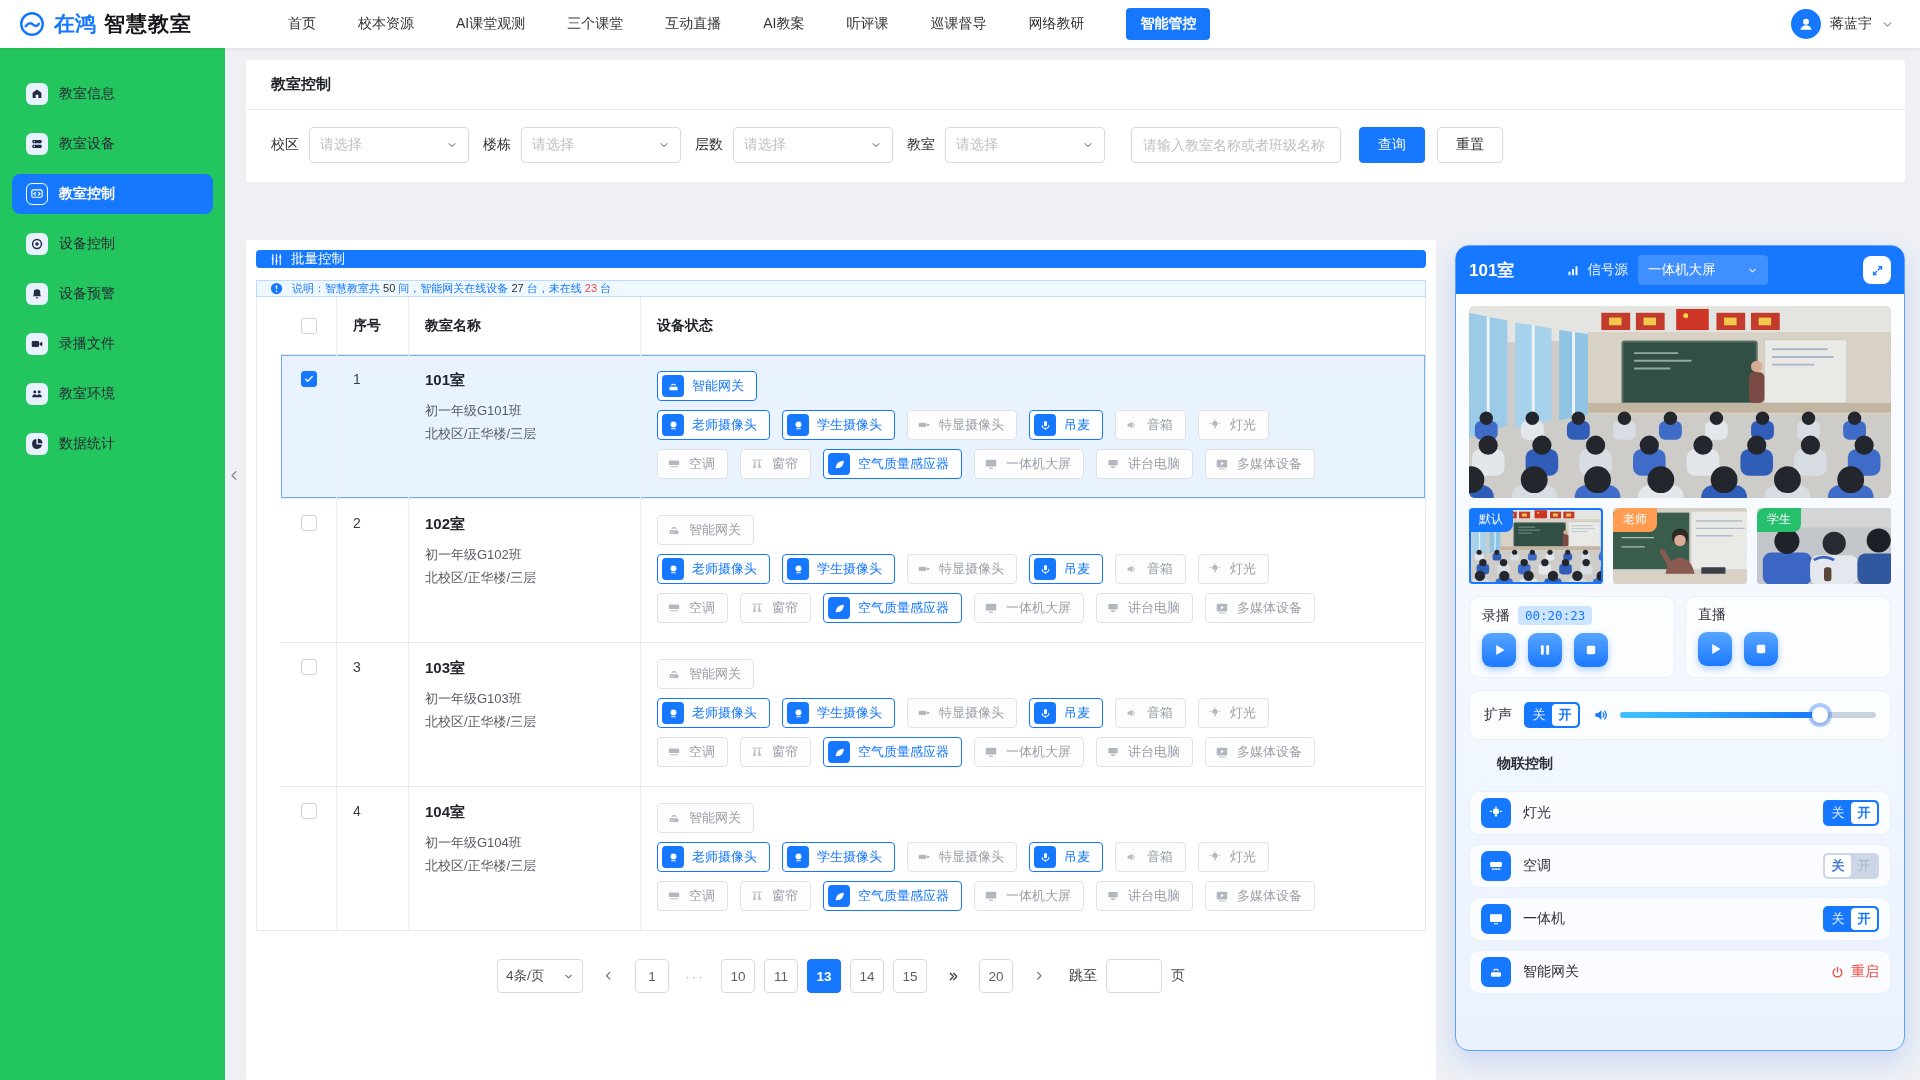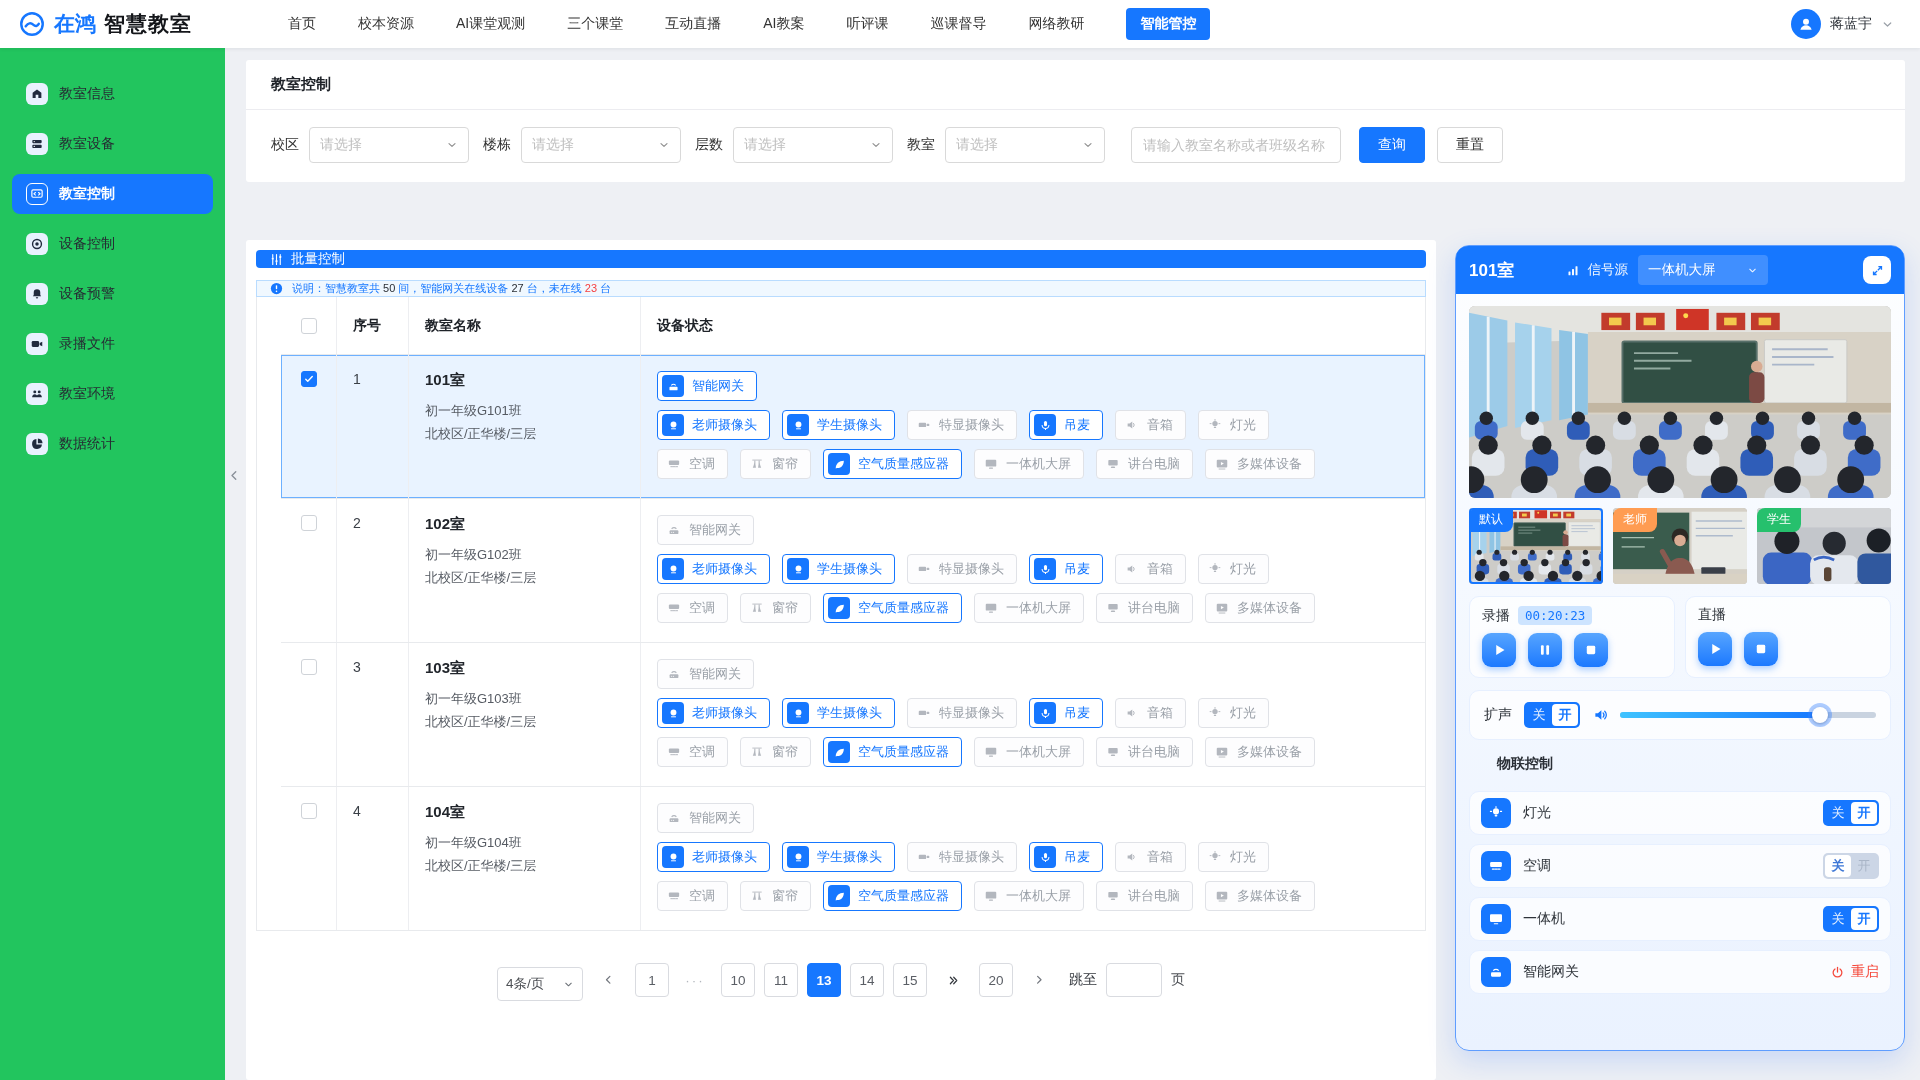--- a/index.html
+++ b/index.html
@@ -90,21 +90,21 @@
   .chip { display:inline-flex; align-items:center; gap:8px; height:30px; border-radius:4px; padding:0 12px 0 4px;
           border:1px solid; background:#fff; font-size:13px; cursor:pointer; }
   .chip.on { border-color:#1677ff; color:#1677ff; }
   .chip.on .cicon { width:22px; height:22px; border-radius:4px; background:#1677ff; color:#fff;
                     display:flex; align-items:center; justify-content:center; font-size:13px; }
   .chip.off { border-color:#e0e2e7; color:#9aa0a8; background:#fdfdfe; padding-left:9px; }
   .chip.off .cicon { color:#b3b7be; display:flex; font-size:14px; }
 
   .pager { display:flex; align-items:center; justify-content:center; gap:9px; margin-top:28px; color:#4e5156; }
   .pp-select { width:86px; height:34px; border:1px solid #d9dbe0; border-radius:4px; display:flex; align-items:center;
-               justify-content:space-between; padding:11px 8px; cursor:pointer; background:#fff; font-size:13.5px;margin-top:8px; }
+               justify-content:space-between; padding:11px 8px; cursor:pointer; background:#fff; font-size:13.5px; }
   .pp-select .chev { color:#6b7077; font-size:11px; }
   .pg { min-width:34px; height:34px; border:1px solid #d9dbe0; border-radius:4px; background:#fff; display:flex;
         align-items:center; justify-content:center; font-size:13.5px; cursor:pointer; color:#5a5e65; }
   .pg.active { background:#1677ff; border-color:#1677ff; color:#fff; font-weight:bold;text-align:center; }
   .pg.bare { border:none; background:transparent; color:#73777e; }
   .pg.dots { border:none; background:transparent; color:#b3b7be; letter-spacing:2px; cursor:default; }
   .pg.fast { border:none; background:transparent; color:#33373d; font-size:13px; }
   .jump-label { margin-left:4px; color:#33373d; }
   .jump-input { width:56px; height:34px; border:1px solid #d9dbe0; border-radius:4px; outline:none; padding:0 8px; font-family:inherit; }
 

